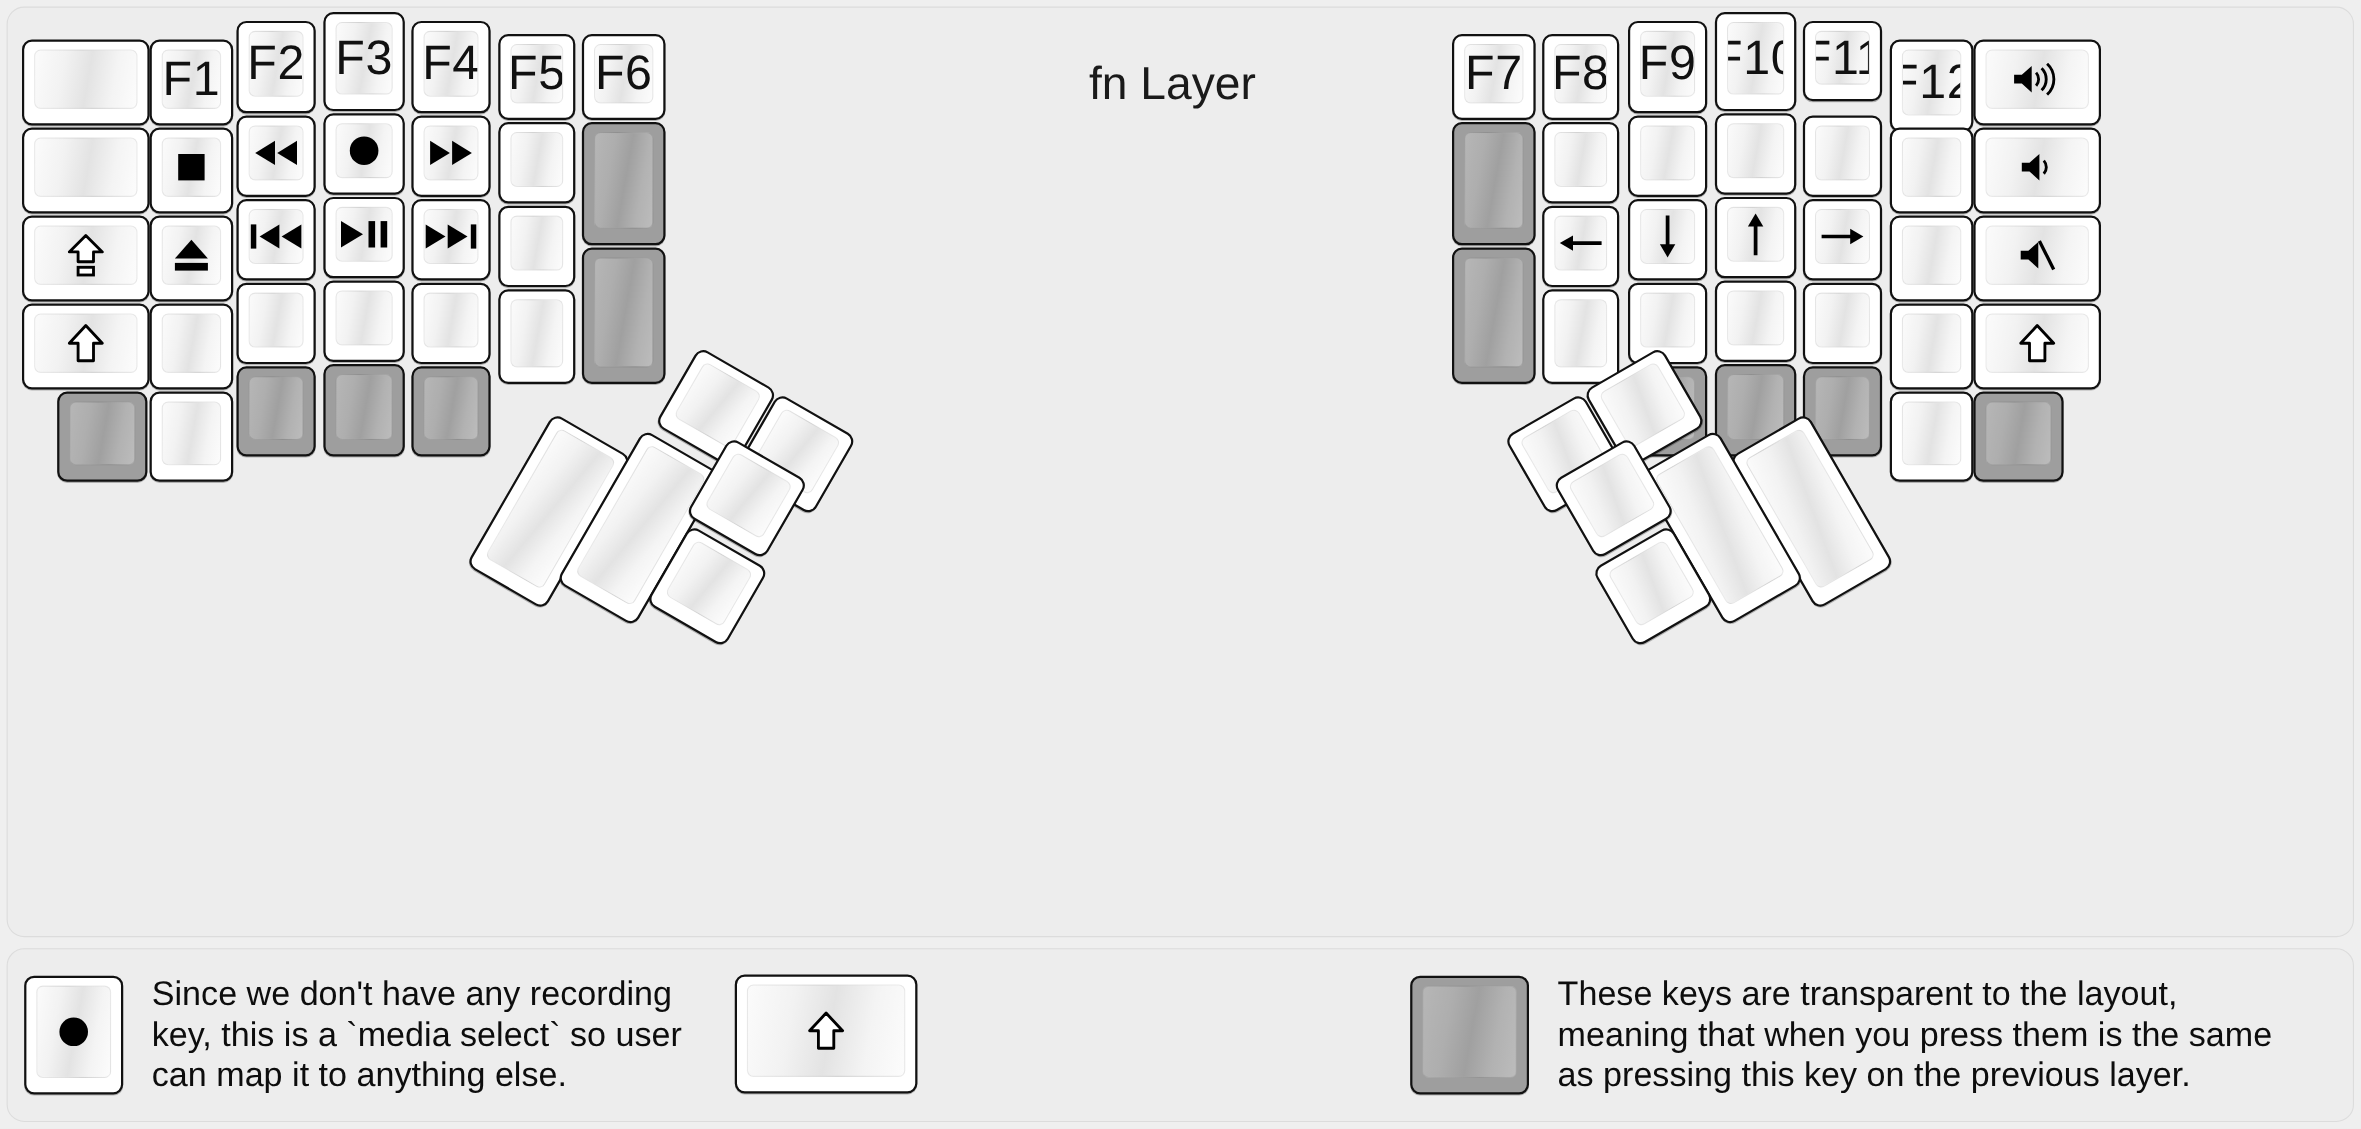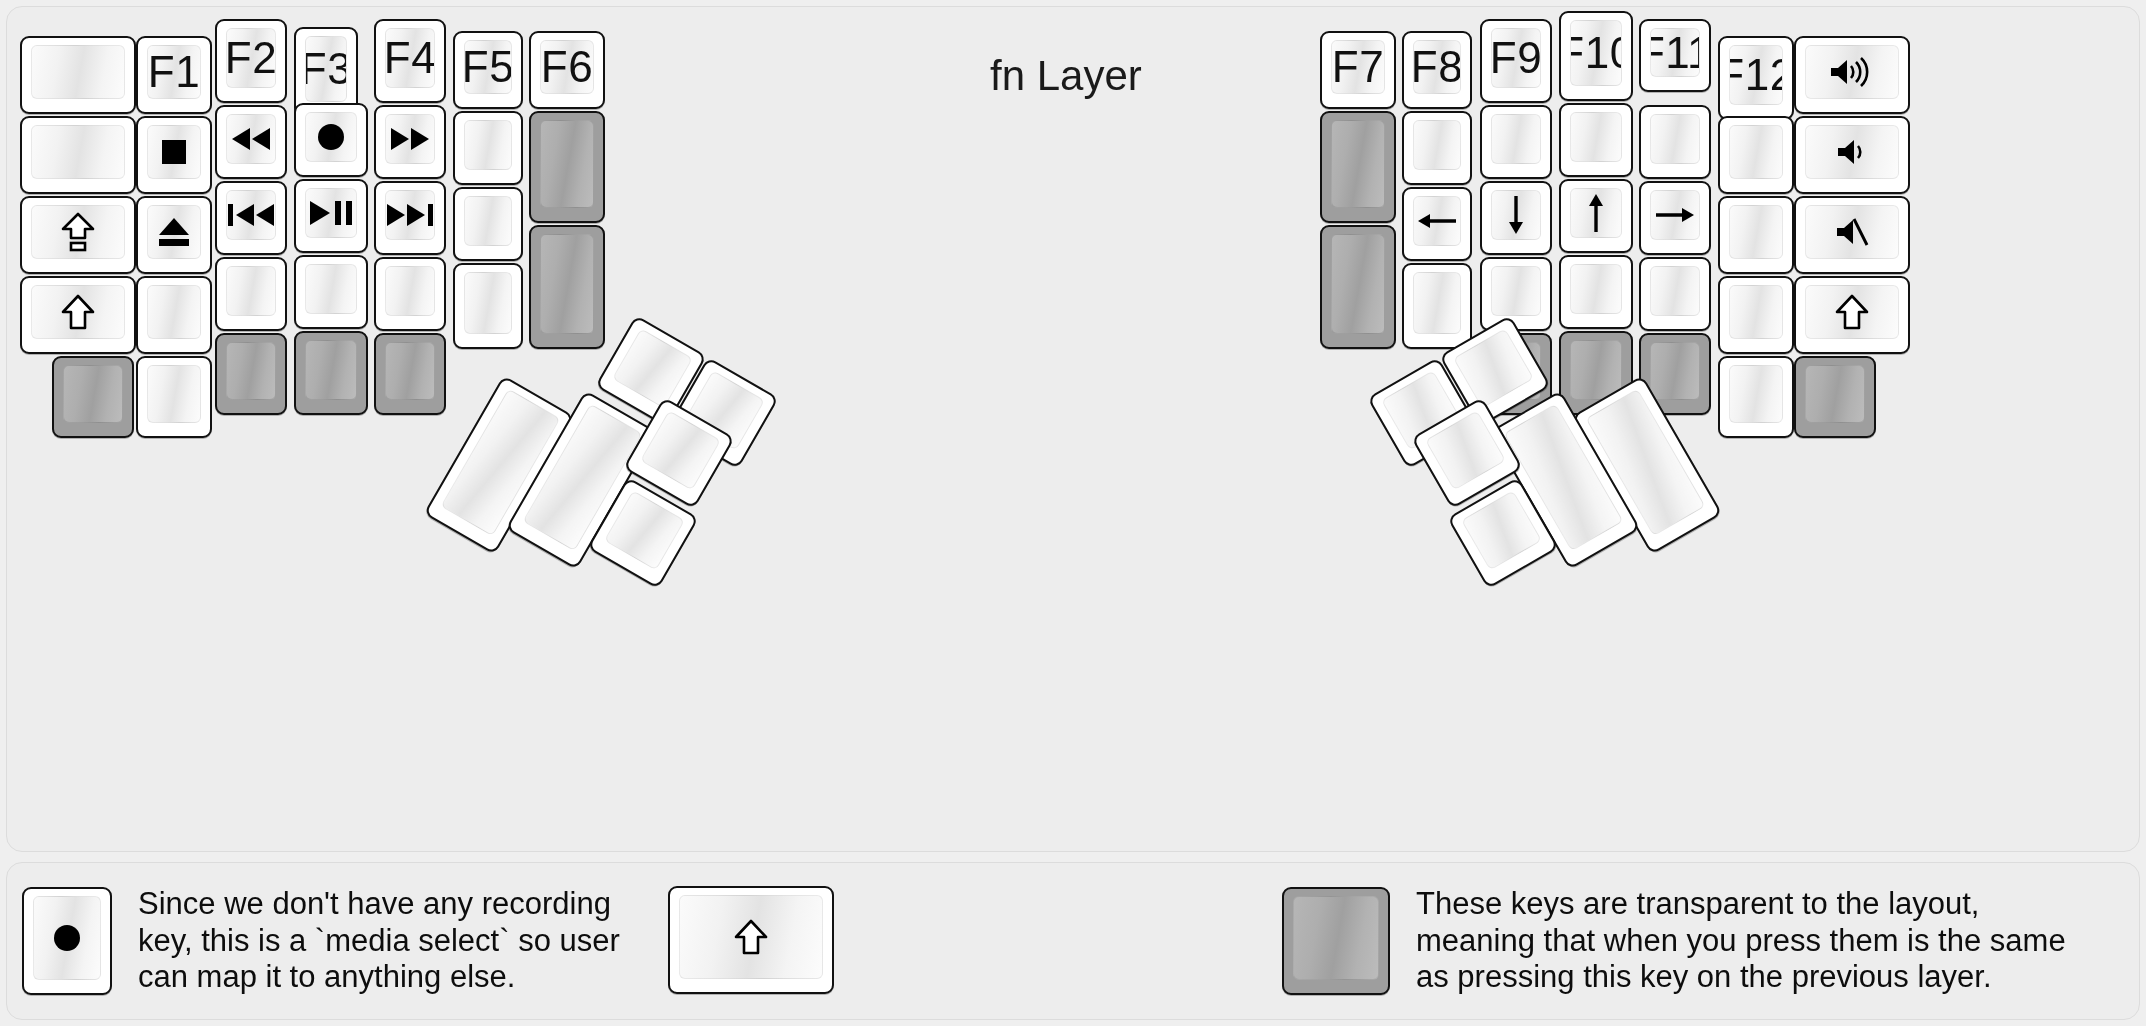--- a/index.html
+++ b/index.html
@@ -195,21 +195,21 @@
             </svg>
           </span>
         </div>
       </div>
       <div class="key" style="left: 215px; top: 257px; width: 72px; height: 74px;">
         <div class="cap"></div>
       </div>
       <div class="key trans" style="left: 215px; top: 333px; width: 72px; height: 82px;">
         <div class="cap"></div>
       </div>
-      <div class="key" style="left: 294px; top: 27px; width: 64px; height: 90px;">
+      <div class="key" style="left: 294px; top: 11px; width: 74px; height: 90px;">
         <div class="cap">
           <span class="lbl">F3</span>
         </div>
       </div>
       <div class="key" style="left: 294px; top: 103px; width: 74px; height: 74px;">
         <div class="cap">
           <span class="glyph">
             <svg width="34" height="34" viewBox="0 0 34 34">
               <circle cx="17" cy="17" r="13" fill="#000"></circle>
             </svg>

